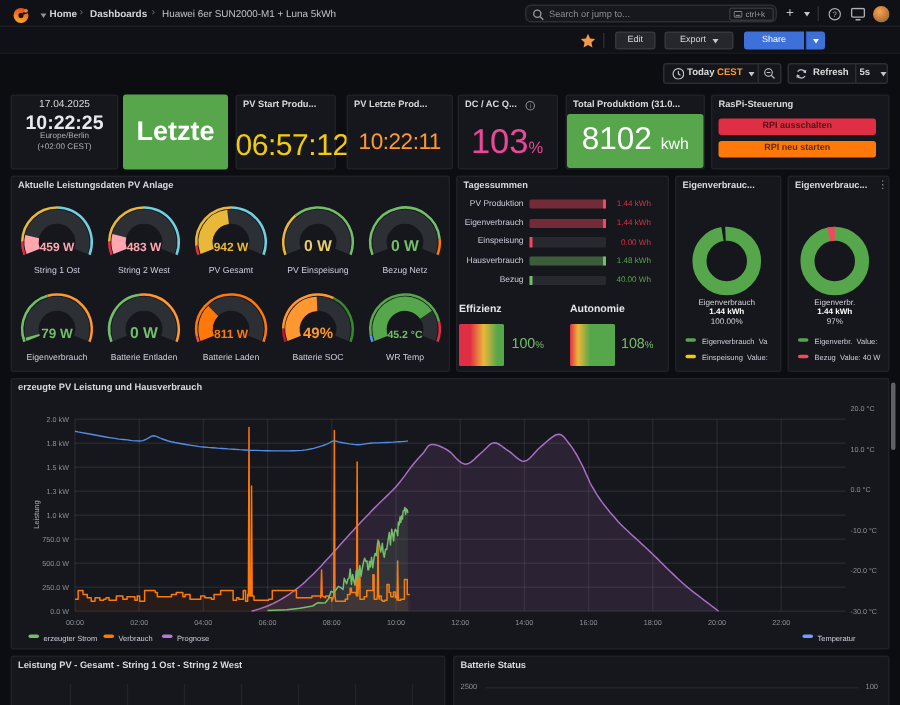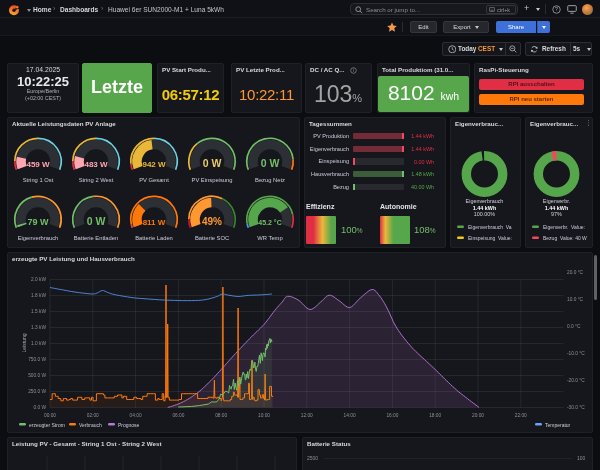--- a/index.html
+++ b/index.html
@@ -105,31 +105,31 @@
 <span class="caret abs" style="left:582.5px;top:47.5px"></span>
 <div class="panel" style="left:7px;top:63px;width:72px;height:50px"></div>
 <div class="txt" style="left:7px;top:65.5px;width:72px;text-align:center;font-size:6.8px;color:#d8d9da">17.04.2025</div>
 <div class="txt" style="left:7px;top:74px;width:72px;text-align:center;font-size:13px;font-weight:bold;color:#e8e9ea">10:22:25</div>
 <div class="txt" style="left:7px;top:88px;width:72px;text-align:center;font-size:5.4px;color:#aeafb5">Europe/Berlin</div>
 <div class="txt" style="left:7px;top:95px;width:72px;text-align:center;font-size:5.4px;color:#aeafb5">(+02:00 CEST)</div>
 <div class="panel" style="left:82px;top:63px;width:70px;height:50px;background:#57A64B;border-color:#57A64B"></div>
 <div class="txt" style="left:82px;top:76.5px;width:70px;text-align:center;font-size:18px;font-weight:bold;color:#fff">Letzte</div>
 <div class="panel" style="left:157px;top:63px;width:67px;height:50px"></div>
 <div class="ptitle" style="left:162px;top:66px">PV Start Produ...</div>
-<div class="txt" style="left:157px;top:86px;width:67px;text-align:center;font-size:15px;font-weight:700;color:#F2CC0C;letter-spacing:-0.3px">06:57:12</div>
+<div class="txt" style="left:157px;top:86px;width:67px;text-align:center;font-size:20px;font-weight:400;color:#F2CC0C;letter-spacing:-0.3px">06:57:12</div>
 <div class="panel" style="left:231px;top:63px;width:71px;height:50px"></div>
 <div class="ptitle" style="left:236px;top:66px">PV Letzte Prod...</div>
 <div class="txt" style="left:231px;top:86px;width:71px;text-align:center;font-size:15px;font-weight:500;color:#FF9830;letter-spacing:-0.3px">10:22:11</div>
 <div class="panel" style="left:305px;top:63px;width:67px;height:50px"></div>
 <div class="ptitle" style="left:310px;top:66px">DC / AC Q...</div>
 <svg class="abs" style="left:350px;top:66.5px" width="7" height="7" viewBox="0 0 10 10">
 <circle cx="5" cy="5" r="4" fill="none" stroke="#8e9097" stroke-width="1"></circle>
 <text x="5" y="7.4" text-anchor="middle" font-size="6.4" fill="#8e9097" font-family="Liberation Sans">i</text>
   </svg>
-<div class="txt" style="left:303px;top:81px;width:70px;text-align:center;font-size:23px;font-weight:500;color:#a3a3a3">103<span style="font-size:11px">%</span></div>
+<div class="txt" style="left:303px;top:81px;width:70px;text-align:center;font-size:23px;font-weight:500;color:#ec4899">103<span style="font-size:11px">%</span></div>
 <div class="panel" style="left:377px;top:63px;width:93px;height:50px"></div>
 <div class="ptitle" style="left:382px;top:66px">Total Produktiom (31.0...</div>
 <div class="abs" style="left:378px;top:76px;width:91px;height:36px;background:#57A64B;border-radius:2px"></div>
 <div class="txt" style="left:378px;top:81px;width:91px;text-align:center;font-size:21px;font-weight:500;color:#fff">8102 <span style="font-size:10.5px">kwh</span></div>
 <div class="panel" style="left:474px;top:63px;width:119px;height:50px"></div>
 <div class="ptitle" style="left:479px;top:66px">RasPi-Steuerung</div>
 <div class="abs" style="left:479px;top:79px;width:105px;height:11px;background:#E02F44;border-radius:2px;text-align:center;font-size:6px;line-height:11px;color:#521119;font-weight:600">RPI ausschalten</div>
 <div class="abs" style="left:479px;top:94px;width:105px;height:11px;background:#FF780A;border-radius:2px;text-align:center;font-size:6px;line-height:11px;color:#5c2b00;font-weight:600">RPI neu starten</div>
 <div class="panel" style="left:7px;top:117px;width:293px;height:131px"></div>
 <div class="ptitle" style="left:12px;top:120px">Aktuelle Leistungsdaten PV Anlage</div>

